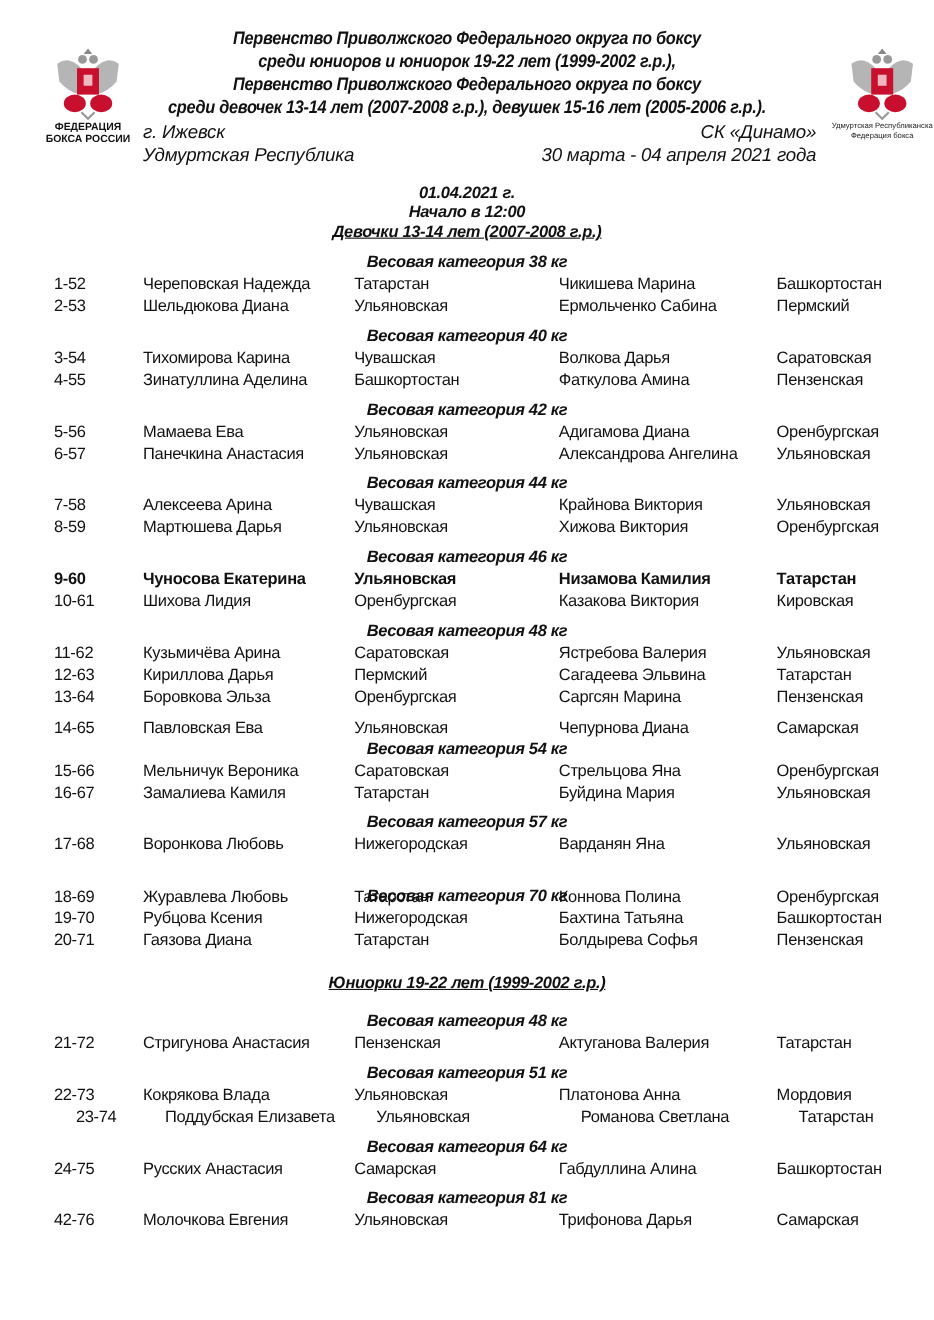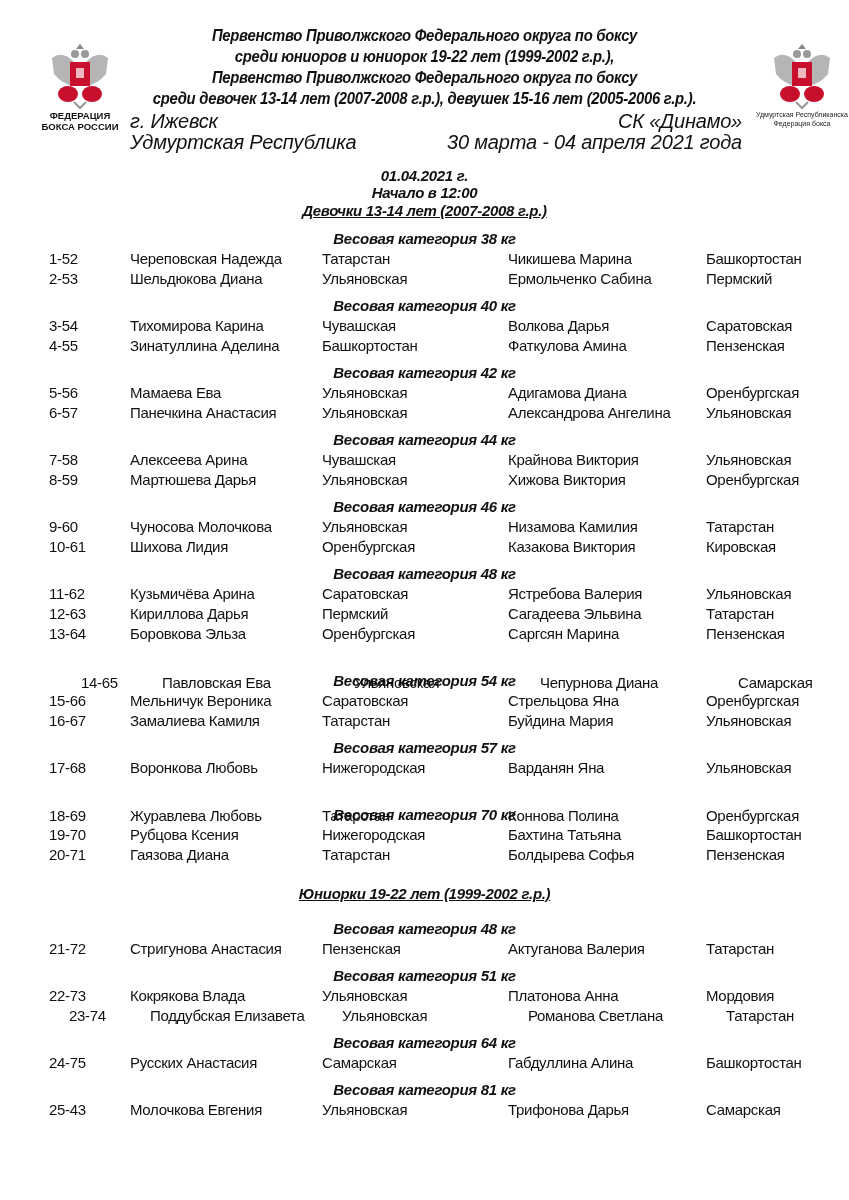--- a/index.html
+++ b/index.html
@@ -1,19 +1,19 @@
 <!DOCTYPE html>
 <html><head>
 <meta charset="utf-8">
 <style>
   html, body { margin:0; padding:0; background:#ffffff; }
   body { width:849px; height:1200px; position:relative; overflow:hidden; color:#111; font-family:"Liberation Sans", sans-serif; }
   .abs { position:absolute; }
   .title { position:absolute; left:0; width:849px; text-align:center; font-style:italic; font-weight:bold; font-size:16.5px; letter-spacing:-0.3px; transform:scaleX(0.9); }
-  .hdr { font-style:italic; font-size:20px; letter-spacing:-0.2px; }
+  .hdr { font-style:italic; font-size:17px; letter-spacing:-0.2px; }
   .center { position:absolute; left:0; width:849px; text-align:center; }
   .bi { font-style:italic; font-weight:bold; font-size:15px; letter-spacing:-0.3px; }
   .u { text-decoration:underline; }
   .row { position:absolute; left:0; width:713px; height:20px; font-size:15px; letter-spacing:-0.3px; }
   .row span { position:absolute; top:0; white-space:nowrap; }
   .c0 { left:49px; } .c1 { left:130px; } .c2 { left:322px; } .c3 { left:508px; } .c4 { left:706px; }
   .logo { position:absolute; width:100px; text-align:center; }
   .logo svg { display:block; margin:0 auto; }
   .logo-text-l { font-size:9.5px; font-weight:bold; line-height:11px; color:#111; }
   .logo-text-r { font-size:7px; line-height:9px; color:#222; }
@@ -132,23 +132,23 @@
   </div>
   <div class="row" style="top:471px;">
     <span class="c0">8-59</span>
     <span class="c1">Мартюшева Дарья</span>
     <span class="c2">Ульяновская</span>
     <span class="c3">Хижова Виктория</span>
     <span class="c4">Оренбургская</span>
   </div>
 
   <div class="center bi" style="top:498px;">Весовая категория 46 кг</div>
-  <div class="row" style="top:518px;">
+  <div class="row" style="top:518px;font-weight:bold;">
     <span class="c0">9-60</span>
-    <span class="c1">Чуносова Молочкова</span>
+    <span class="c1">Чуносова Екатерина</span>
     <span class="c2">Ульяновская</span>
     <span class="c3">Низамова Камилия</span>
     <span class="c4">Татарстан</span>
   </div>
   <div class="row" style="top:538px;">
     <span class="c0">10-61</span>
     <span class="c1">Шихова Лидия</span>
     <span class="c2">Оренбургская</span>
     <span class="c3">Казакова Виктория</span>
     <span class="c4">Кировская</span>
@@ -169,21 +169,21 @@
     <span class="c3">Сагадеева Эльвина</span>
     <span class="c4">Татарстан</span>
   </div>
   <div class="row" style="top:625px;">
     <span class="c0">13-64</span>
     <span class="c1">Боровкова Эльза</span>
     <span class="c2">Оренбургская</span>
     <span class="c3">Саргсян Марина</span>
     <span class="c4">Пензенская</span>
   </div>
-  <div class="row" style="top:674px;margin-left:32px;">
+  <div class="row" style="top:653px;">
     <span class="c0">14-65</span>
     <span class="c1">Павловская Ева</span>
     <span class="c2">Ульяновская</span>
     <span class="c3">Чепурнова Диана</span>
     <span class="c4">Самарская</span>
   </div>
 
   <div class="center bi" style="top:672px;">Весовая категория 54 кг</div>
   <div class="row" style="top:692px;">
     <span class="c0">15-66</span>
@@ -265,19 +265,19 @@
   <div class="row" style="top:1054px;">
     <span class="c0">24-75</span>
     <span class="c1">Русских Анастасия</span>
     <span class="c2">Самарская</span>
     <span class="c3">Габдуллина Алина</span>
     <span class="c4">Башкортостан</span>
   </div>
 
   <div class="center bi" style="top:1081px;">Весовая категория 81 кг</div>
   <div class="row" style="top:1101px;">
-    <span class="c0">25-43</span>
+    <span class="c0">42-76</span>
     <span class="c1">Молочкова Евгения</span>
     <span class="c2">Ульяновская</span>
     <span class="c3">Трифонова Дарья</span>
     <span class="c4">Самарская</span>
   </div>
 </div>
 
 </body></html>

